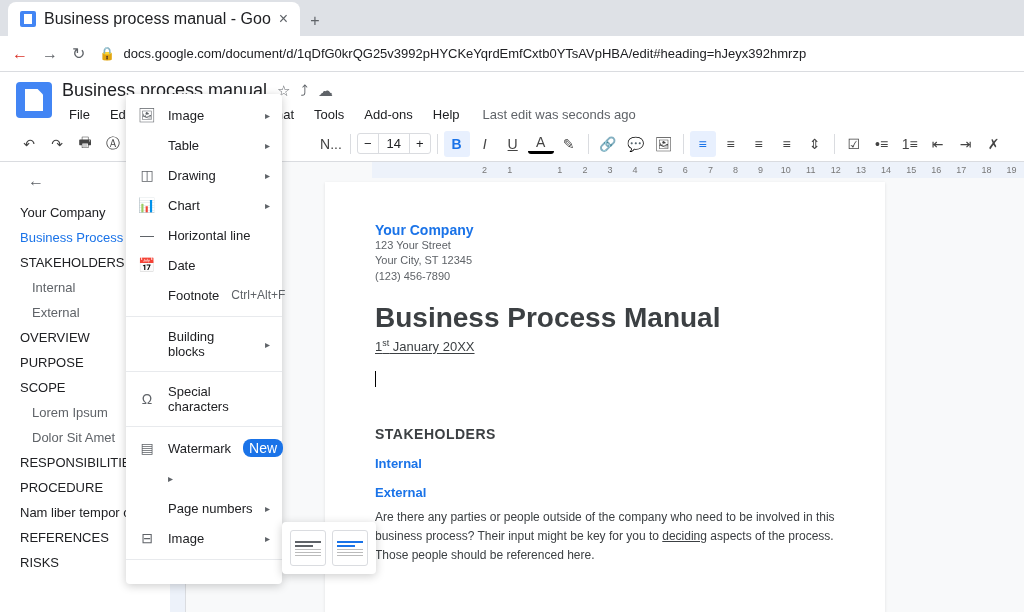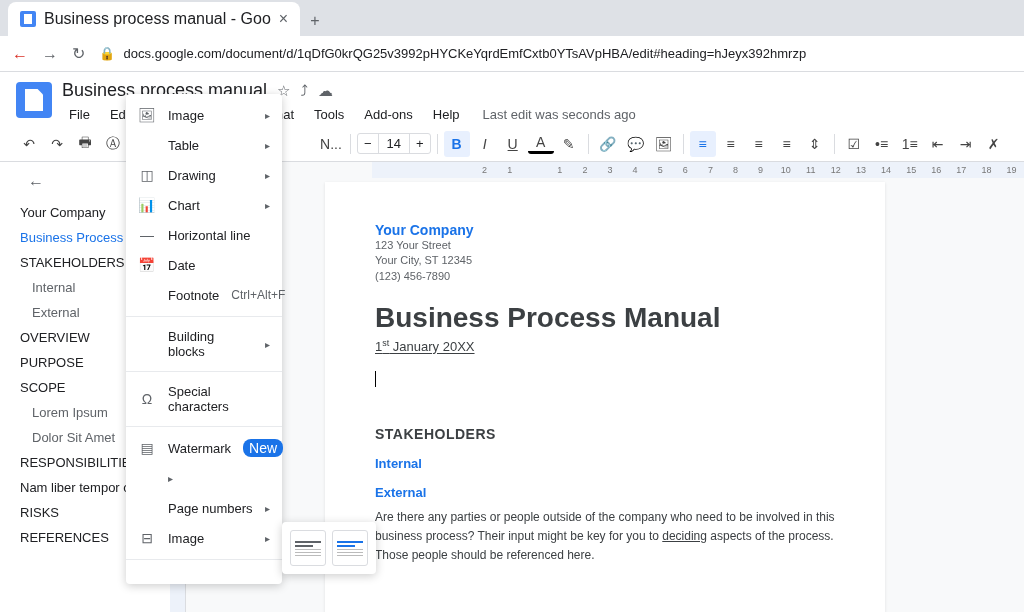--- a/index.html
+++ b/index.html
@@ -186,23 +186,24 @@
         <div class="outline-item l0 active">Business Process M</div>
         <div class="outline-item l1">STAKEHOLDERS</div>
         <div class="outline-item l2">Internal</div>
         <div class="outline-item l2">External</div>
         <div class="outline-item l1">OVERVIEW</div>
         <div class="outline-item l1">PURPOSE</div>
         <div class="outline-item l1">SCOPE</div>
         <div class="outline-item l2">Lorem Ipsum</div>
         <div class="outline-item l2">Dolor Sit Amet</div>
         <div class="outline-item l1">RESPONSIBILITIES</div>
+        <div class="outline-item l1">PROCEDURE</div>
         <div class="outline-item l1">Nam liber tempor cu</div>
+        <div class="outline-item l1">REFERENCES</div>
         <div class="outline-item l1">RISKS</div>
-        <div class="outline-item l1">REFERENCES</div>
       </div>
   </div>
   <div class="ruler-v"></div>
   <div class="canvas">
     <div class="ruler-h" id="ruler-h">
         <span>2</span>
         <span>1</span>
         <span></span>
         <span>1</span>
         <span>2</span>

